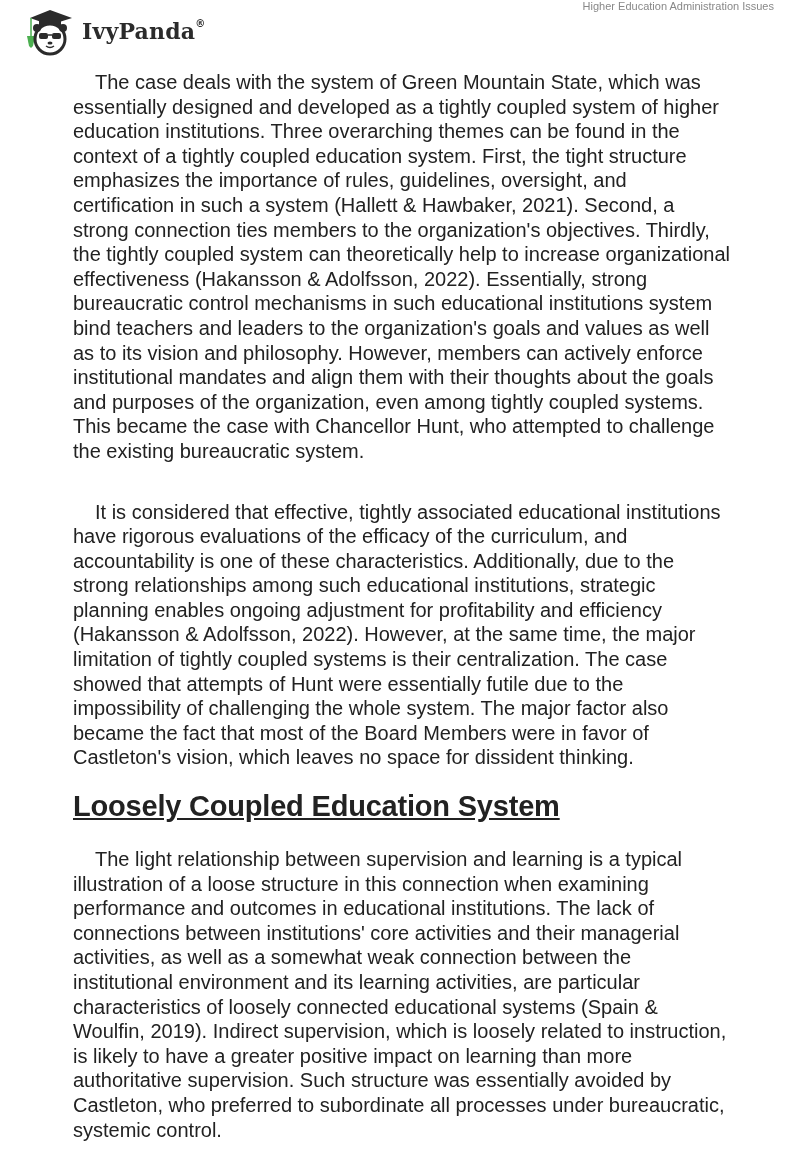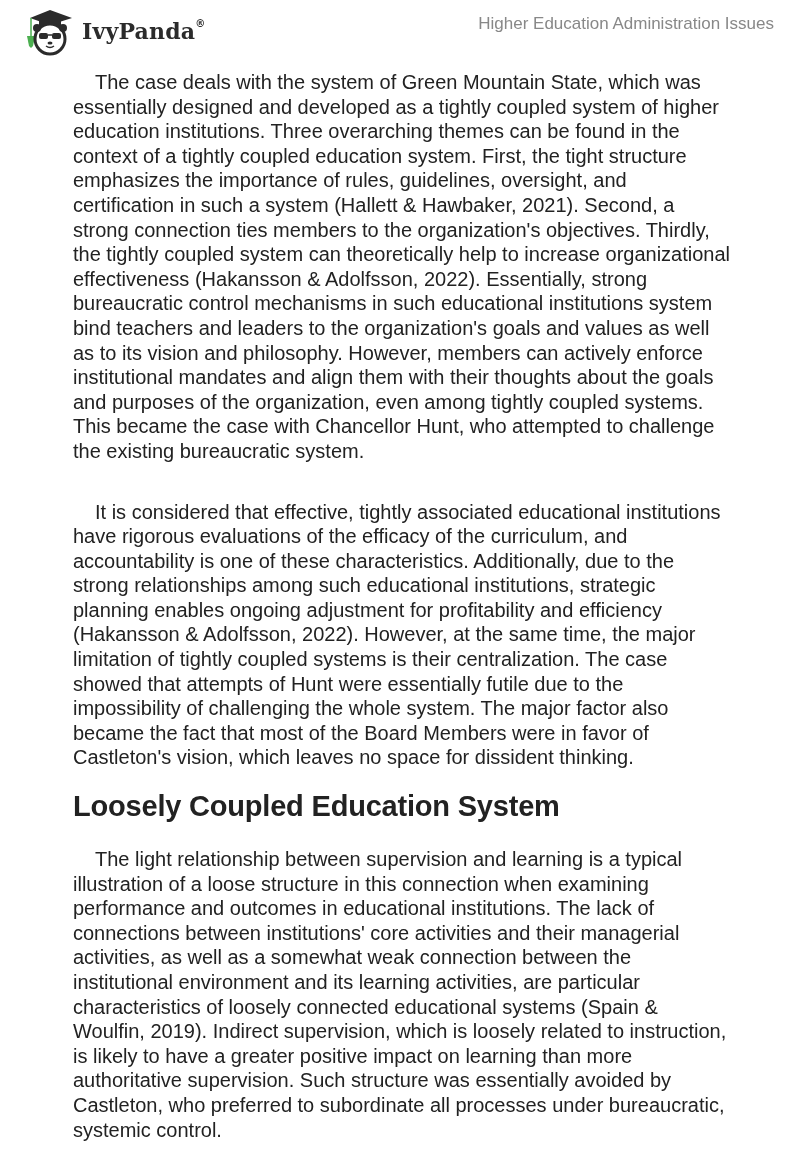--- a/index.html
+++ b/index.html
@@ -49,22 +49,22 @@
       font-size: 10px;
       vertical-align: super;
       font-weight: bold;
       color: #2b2b2b;
       position: relative;
       top: -4px;
     }
     .doc-title {
       position: absolute;
       right: 32px;
-      top: 14px;
-      font-size: 17px;
+      top: 0;
+      font-size: 11px;
       color: #888888;
     }
     .content {
       position: absolute;
       left: 73px;
       top: 70px;
       width: 660px;
     }
     h2 {
       font-size: 29px;
@@ -77,21 +77,21 @@
     p {
       font-size: 20px;
       line-height: 24.6px;
       margin: 0;
       text-indent: 22px;
       color: #222222;
     }
     .h-1 { margin-top: 3px; margin-bottom: 23px; }
     .p-1 { margin-bottom: 14px; }
     .p-2 { margin-bottom: 14px; margin-top: 36px; }
-    .h-2 { margin-top: 16px; margin-bottom: 21px; }
+    .h-2 { margin-top: 16px; margin-bottom: 21px; text-decoration: underline; }
     .footer-url {
       position: absolute;
       right: 31px;
       top: 1183px;
       font-size: 14px;
       color: #9a9a9a;
       text-decoration: underline;
     }
   </style>
 </head>

